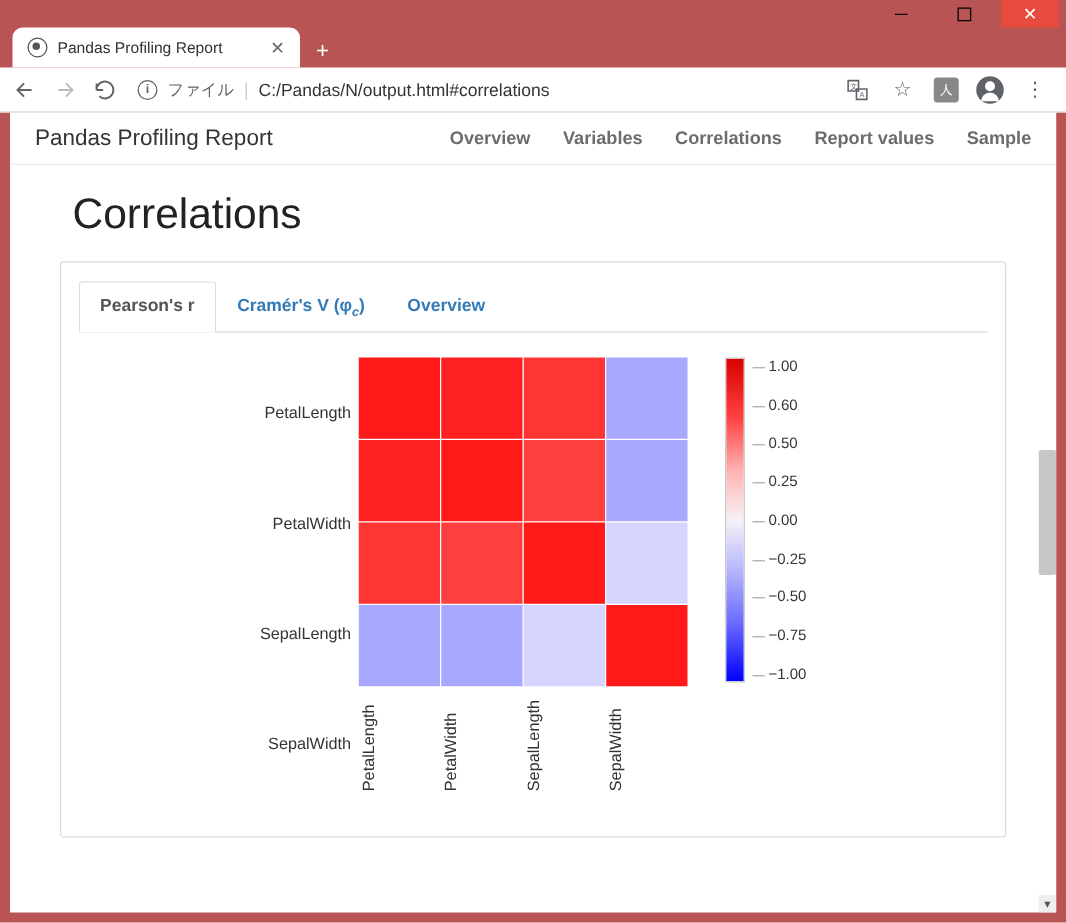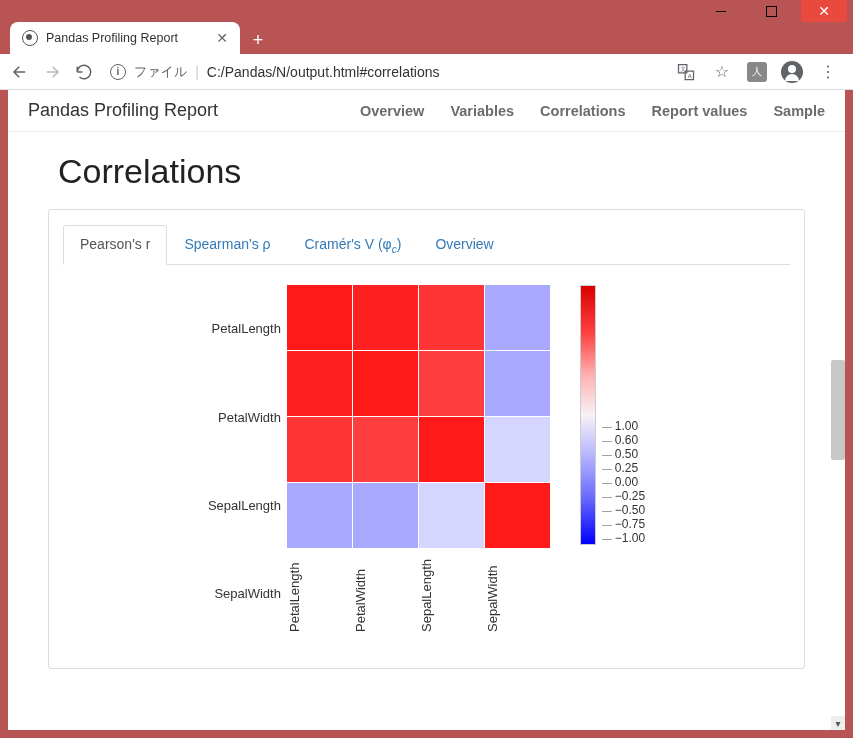--- a/index.html
+++ b/index.html
@@ -144,20 +144,21 @@
     margin-bottom: 20px;
   }
   .tabs .tab {
     padding: 10px 16px;
     font-size: 14px;
     color:#337ab7;
     border:1px solid transparent;
     border-bottom: none;
     position: relative;
     top: 1px;
+    font-weight: bold;
   }
   .tabs .tab.active {
     color:#555;
     border:1px solid #ddd;
     border-bottom: 1px solid #fff;
     border-radius: 3px 3px 0 0;
     background:#fff;
   }
   .tab sub { font-style: italic; font-size: 10px; }
 
@@ -202,21 +203,21 @@
   .heatmap-col { display:flex; flex-direction:column; }
 
   
   .colorbar-wrap { display:flex; gap:6px; align-items:stretch; }
   .colorbar {
     width: 16px; height: 260px;
     background: linear-gradient(to bottom, #d90000 0%, #ff4040 18%, #ffb3b3 35%, #f7f2f5 50%, #b8b8ff 65%, #6a6aff 82%, #0000ff 100%);
     border: 1px solid #ccc;
   }
   .cbticks {
-    display:flex; flex-direction:column; justify-content:flex-end;
+    display:flex; flex-direction:column; justify-content:space-between;
     font-size: 12px; color:#333;
     height: 260px;
   }
   .cbticks div::before { content:"— "; color:#888; font-size:10px; }
 
   
   .scrollthumb {
     position:absolute; right:0; top:270px; width:14px; height:100px;
     background:#c7c7c7; border-radius:2px;
   }
@@ -295,21 +296,20 @@
       <a>Sample</a>
     </div>
   </div>
 
   <div class="section">
     <h1>Correlations</h1>
 
     <div class="panel">
       <div class="tabs" id="tabs-row">
           <div class="tab active">Pearson's r</div>
-          <div class="tab">Spearman's ρ</div>
           <div class="tab">Cramér's V (φ<sub>c</sub>)</div>
           <div class="tab">Overview</div>
         </div>
 
       <div class="plot-wrap">
         <div class="heatmap-area">
           <div class="ylabels" id="ylabels">
               <div>PetalLength</div>
               <div>PetalWidth</div>
               <div>SepalLength</div>

